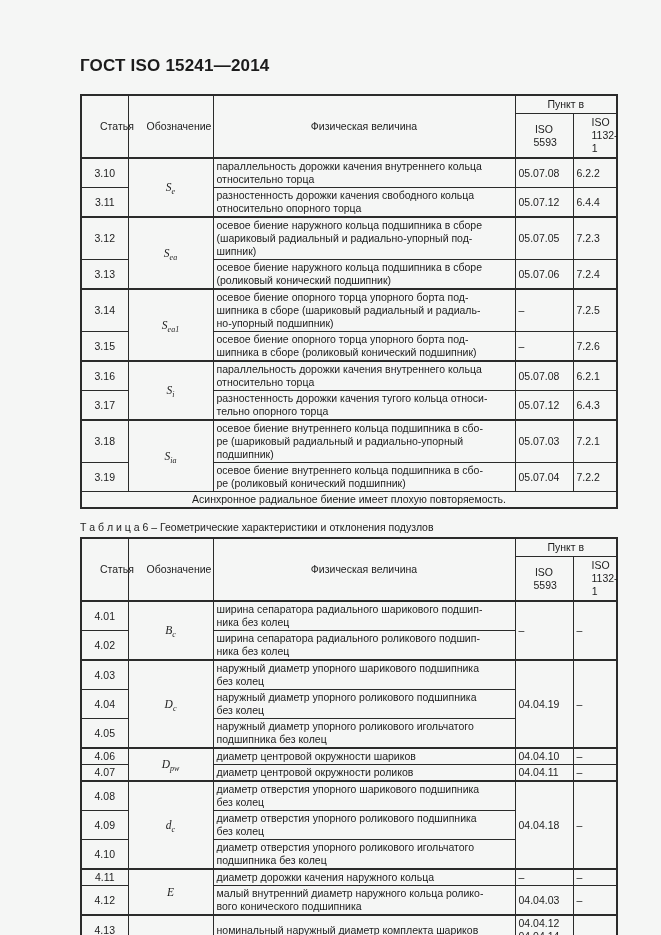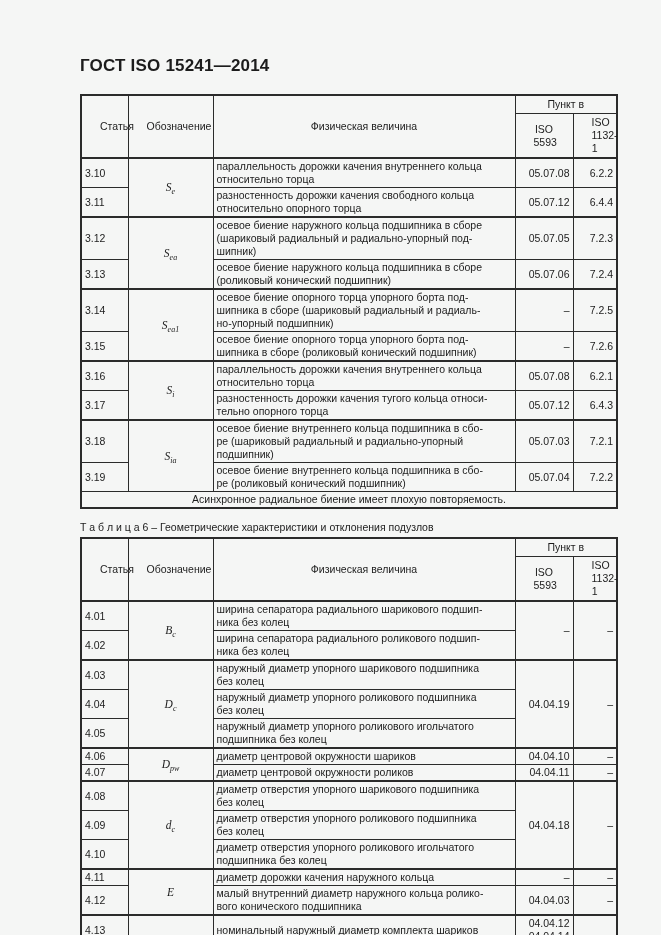--- a/index.html
+++ b/index.html
@@ -34,24 +34,24 @@
     font-size: 10.5px;
     line-height: 13px;
     font-weight: normal;
     vertical-align: middle;
     padding: 1px 3px;
   }
   table.std th { text-align: center; padding: 2px 18px; }
   th.h-punkt { border-bottom-width: 1px; }
   .pre { white-space: pre-line; }
 
-  td.c-art { text-align: left; padding-left: 6px; }
+  td.c-art { text-align: center; padding-left: 6px; }
   td.c-sym { text-align: center; }
   td.c-qty { text-align: left; padding-left: 4px; padding-right: 2px; white-space: pre-line; }
-  td.c-iso { text-align: right; white-space: pre-line; }
+  td.c-iso { text-align: left; white-space: pre-line; }
 
   tr.grp > th, tr.grp > td { border-top-width: 2px; }
   tbody tr:first-child > td { border-top-width: 2px; }
 
   td.footnote {
     font-size: 9.5px;
     line-height: 12px;
     padding: 1px 4px 2px 10px;
     text-align: center;
     border-top-width: 2px;

